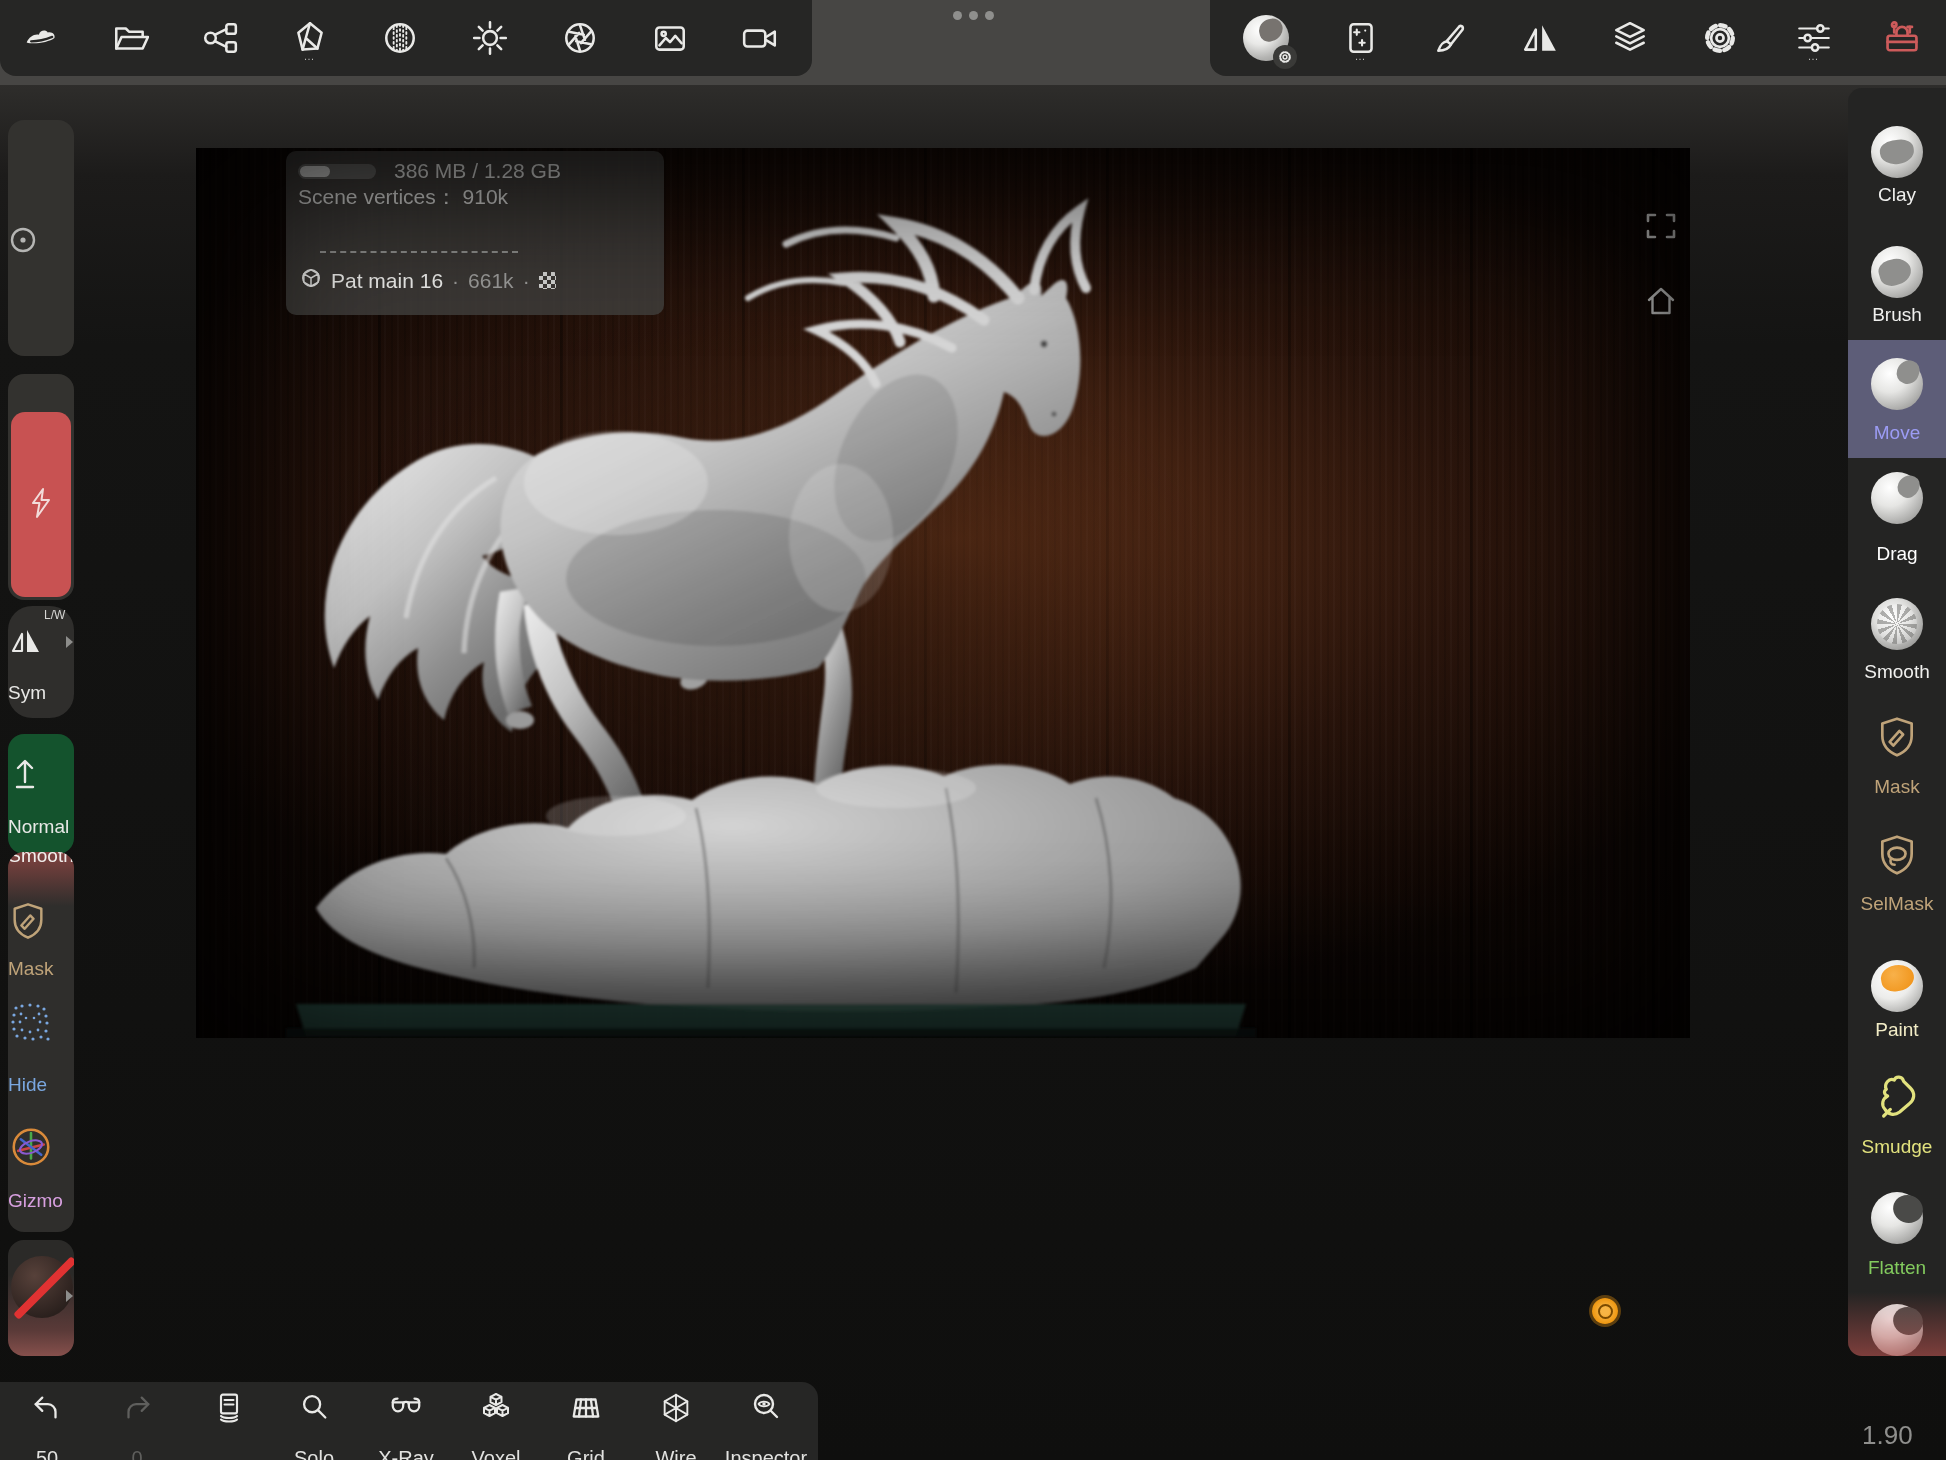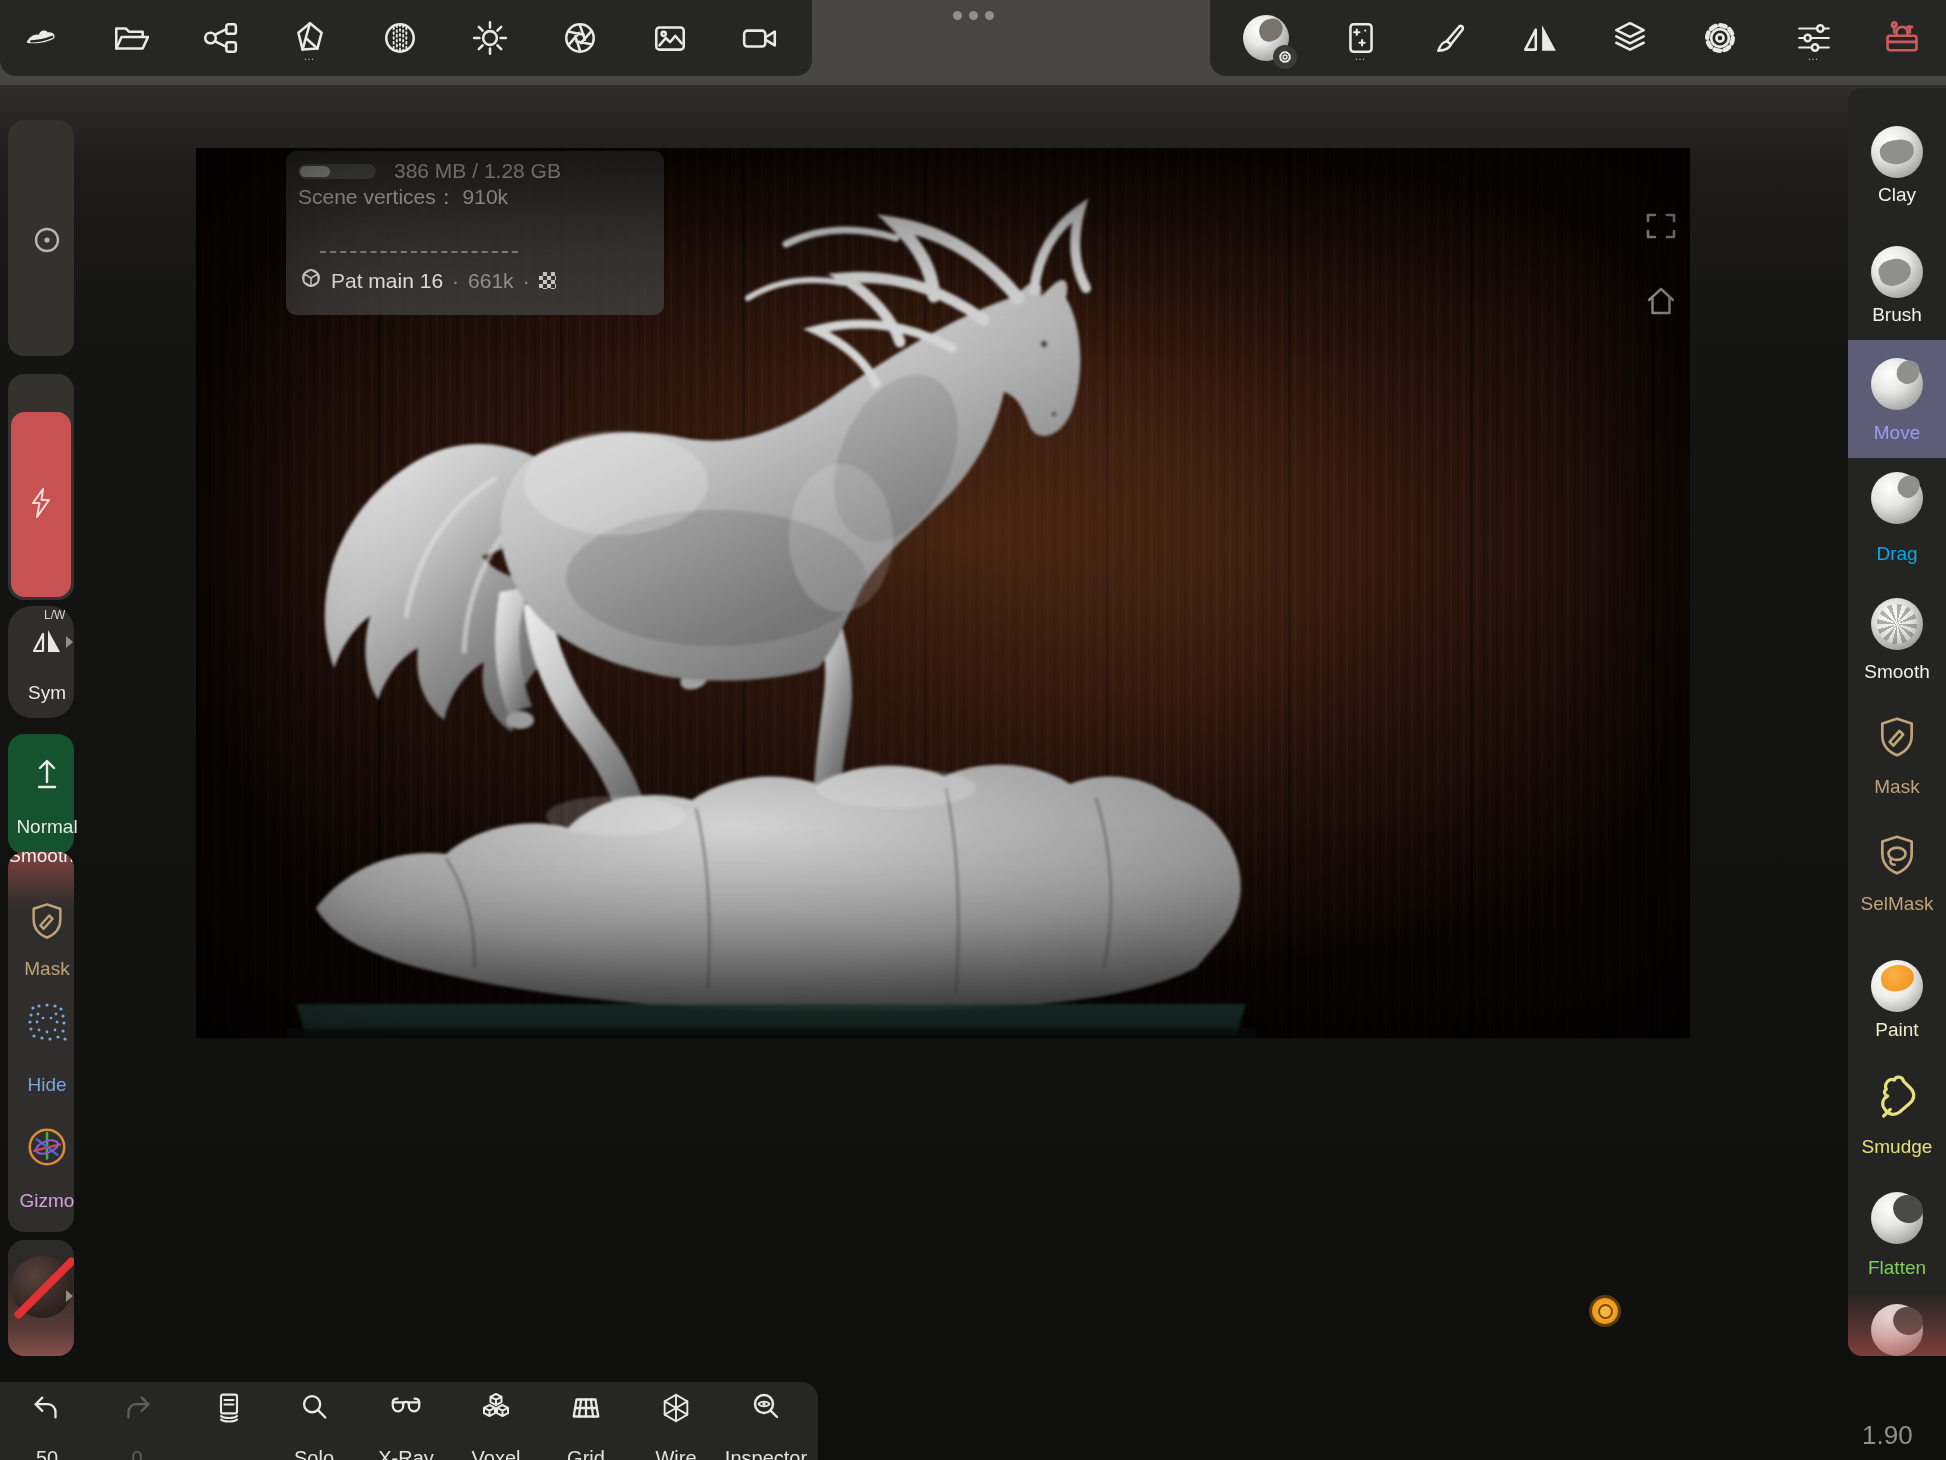--- a/index.html
+++ b/index.html
@@ -58,21 +58,21 @@
   
   .rail-panel{left:8px;width:66px;background:#33322f;border-radius:16px;}
   .p-radius{top:120px;height:236px;}
   .p-strength{top:374px;height:226px;background:#33322f;overflow:hidden;}
   .strength-fill{position:absolute;left:3px;right:3px;top:38px;bottom:3px;border-radius:14px;background:#c85252;
      display:flex;align-items:center;justify-content:center;}
   .p-sym{top:606px;height:112px;background:#2f2e2c;border-radius:24px;}
   .p-normal{top:734px;height:120px;background:#14532d;}
   .p-scroll{top:852px;height:380px;background:#2f2e2c;overflow:hidden;}
   .p-falloff{top:1240px;height:116px;background:linear-gradient(#2b2a28 30%,#5a3a38 78%,#86504c);overflow:hidden;}
-  .rail-item{position:absolute;left:0;width:78px;text-align:center;}
+  .rail-item{position:absolute;left:0;width:78px;text-align:left;}
   .rail-label{font-size:19px;color:#e8e8e6;}
   .red-grad-top{position:absolute;left:0;top:0;width:100%;height:54px;
      background:linear-gradient(rgba(198,84,80,.55),rgba(198,84,80,0));}
   .clipped-label{position:absolute;left:0;top:-7px;width:100%;text-align:center;font-size:19px;color:#f2f0ee;}
   .falloff-ball{position:absolute;left:3px;top:16px;width:62px;height:62px;border-radius:50%;
      background:radial-gradient(circle at 38% 32%,#57413a,#2a201d 75%);}
   .falloff-slash{position:absolute;left:-4px;top:44px;width:82px;height:8px;background:#e03232;transform:rotate(-45deg);border-radius:3px;}
   .mini-arrow{position:absolute;width:0;height:0;border-top:6px solid transparent;border-bottom:6px solid transparent;border-left:7px solid #8d8d8b;}
   .lw-badge{position:absolute;left:36px;top:2px;font-size:12px;color:#d6d6d4;}
   
@@ -479,21 +479,21 @@
   <div class="tool tool-label" style="top: 216px; color: rgb(240, 240, 238);">Brush</div>
 
   <div class="tool" style="top:270px">
       <div class="sphere sp-move"></div>
     </div>
   <div class="tool tool-label" style="top: 334px; color: rgb(156, 156, 244);">Move</div>
 
   <div class="tool" style="top:384px">
       <div class="sphere sp-drag"></div>
     </div>
-  <div class="tool tool-label" style="top: 455px; color: #0ea5e9;">Drag</div>
+  <div class="tool tool-label" style="top: 455px; color: #ffffff;">Drag</div>
 
   <div class="tool" style="top:510px">
       <div class="sphere sp-smooth"></div>
     </div>
   <div class="tool tool-label" style="top: 573px; color: rgb(240, 240, 238);">Smooth</div>
 
   <div class="tool" style="top:624px">
     <svg width="44" height="50" viewBox="0 0 36 34" style="stroke:#bfa379;fill:none;stroke-width:2.2;stroke-linecap:round;stroke-linejoin:round">
         <path d="M18 2 L30 6 V16 C30 24 25 29 18 32 C11 29 6 24 6 16 V6 Z"></path>
         <path d="M12 21 L20 12 L23 15 L15 24 Z"></path>

